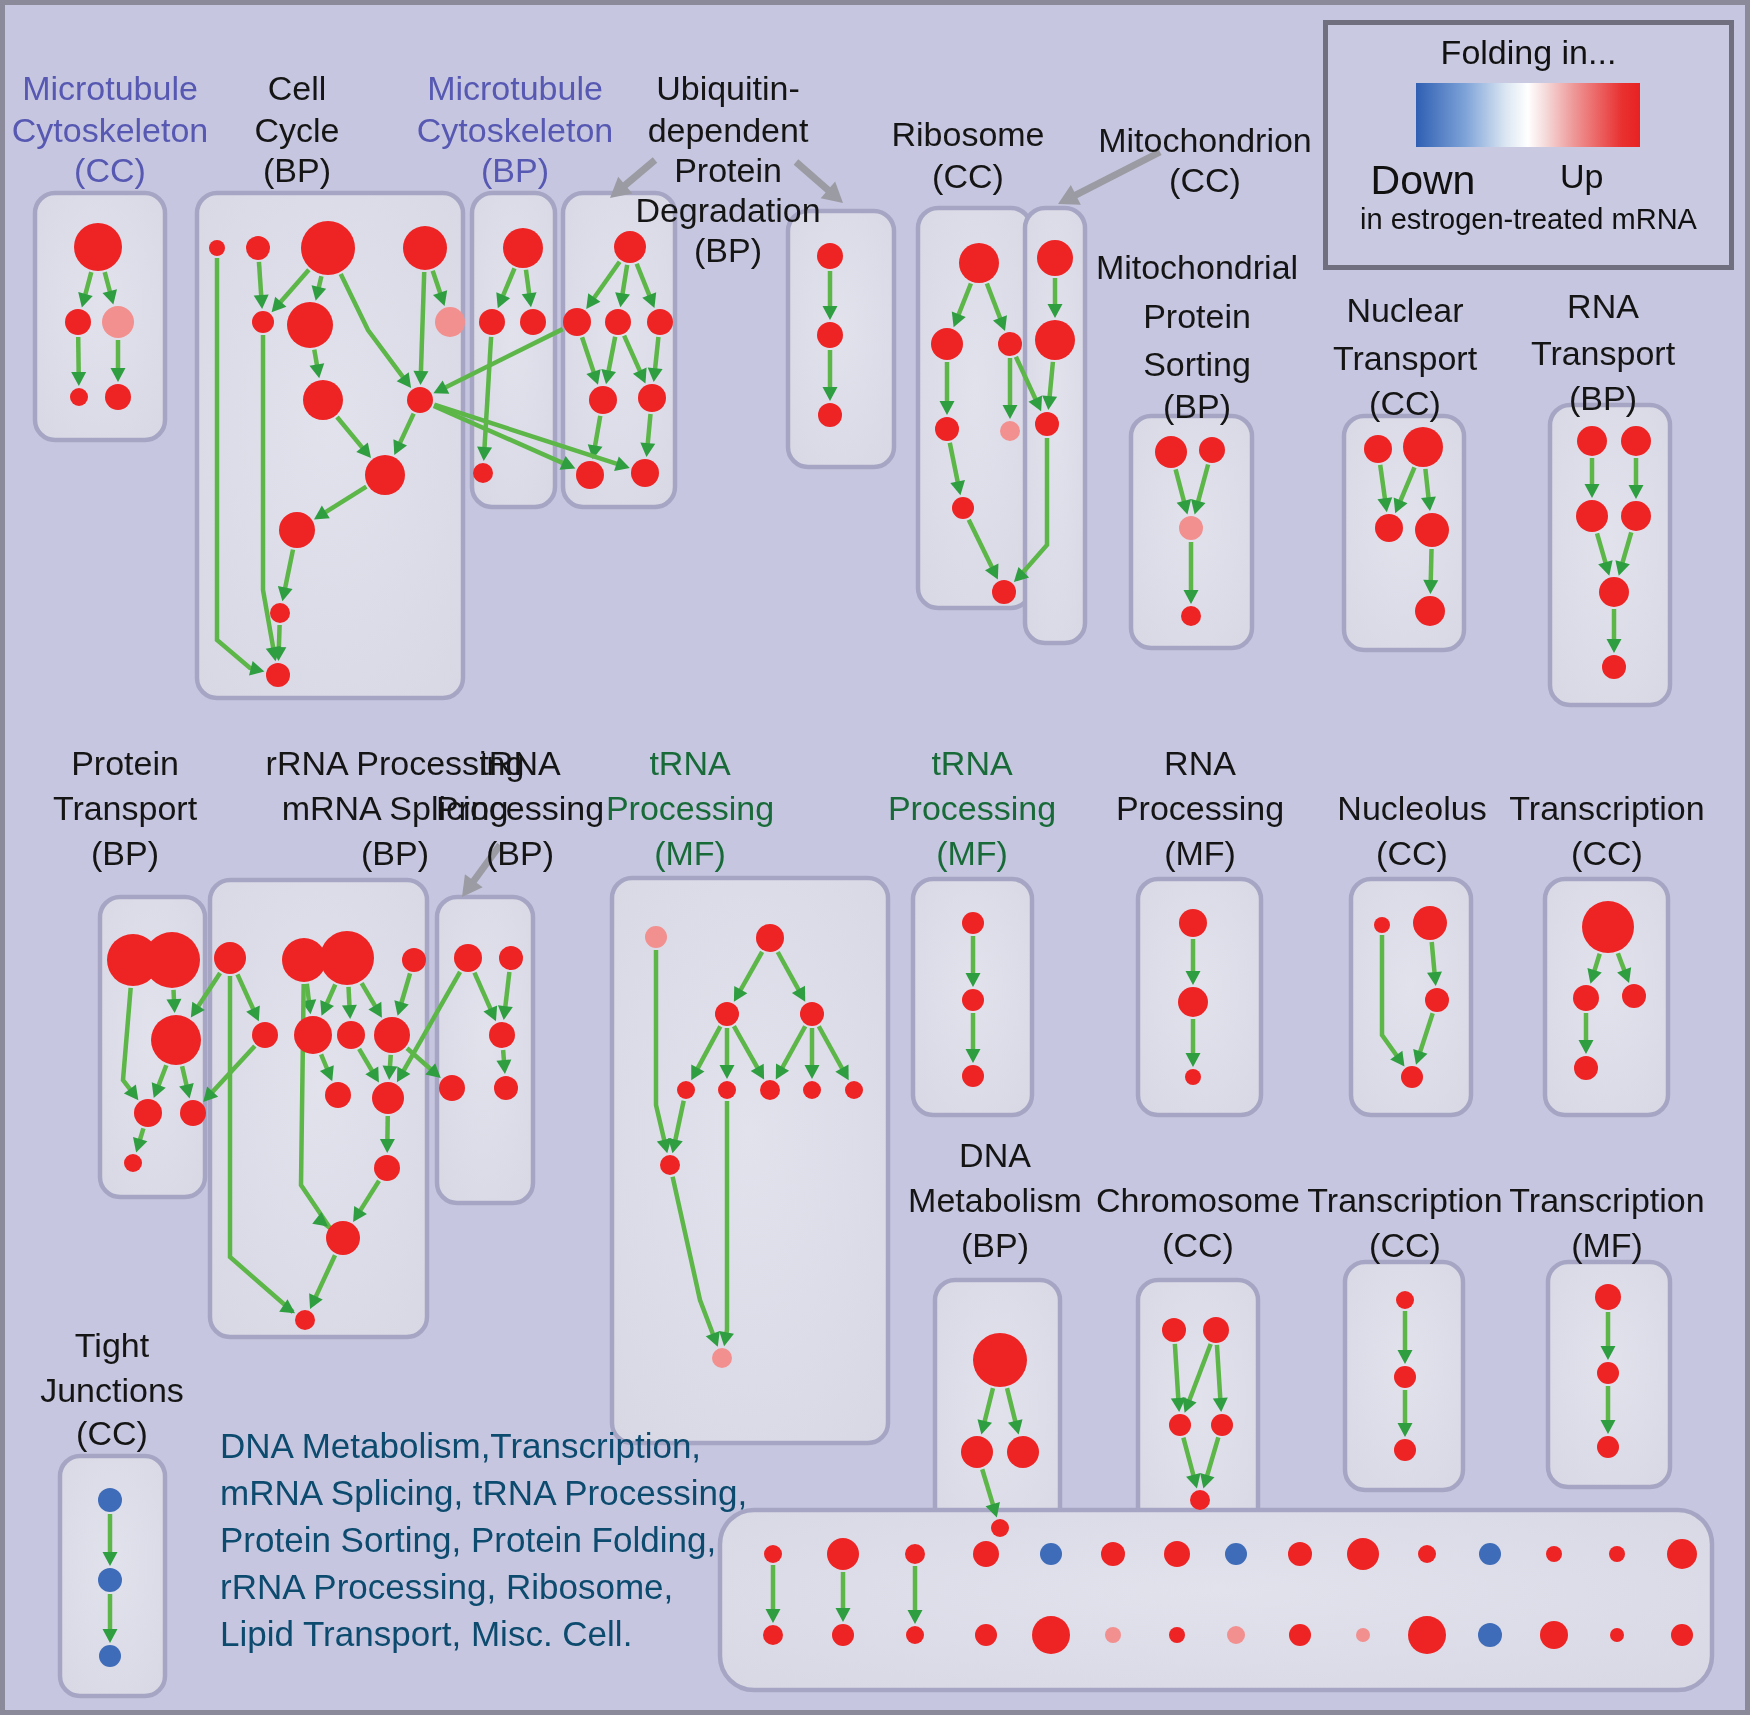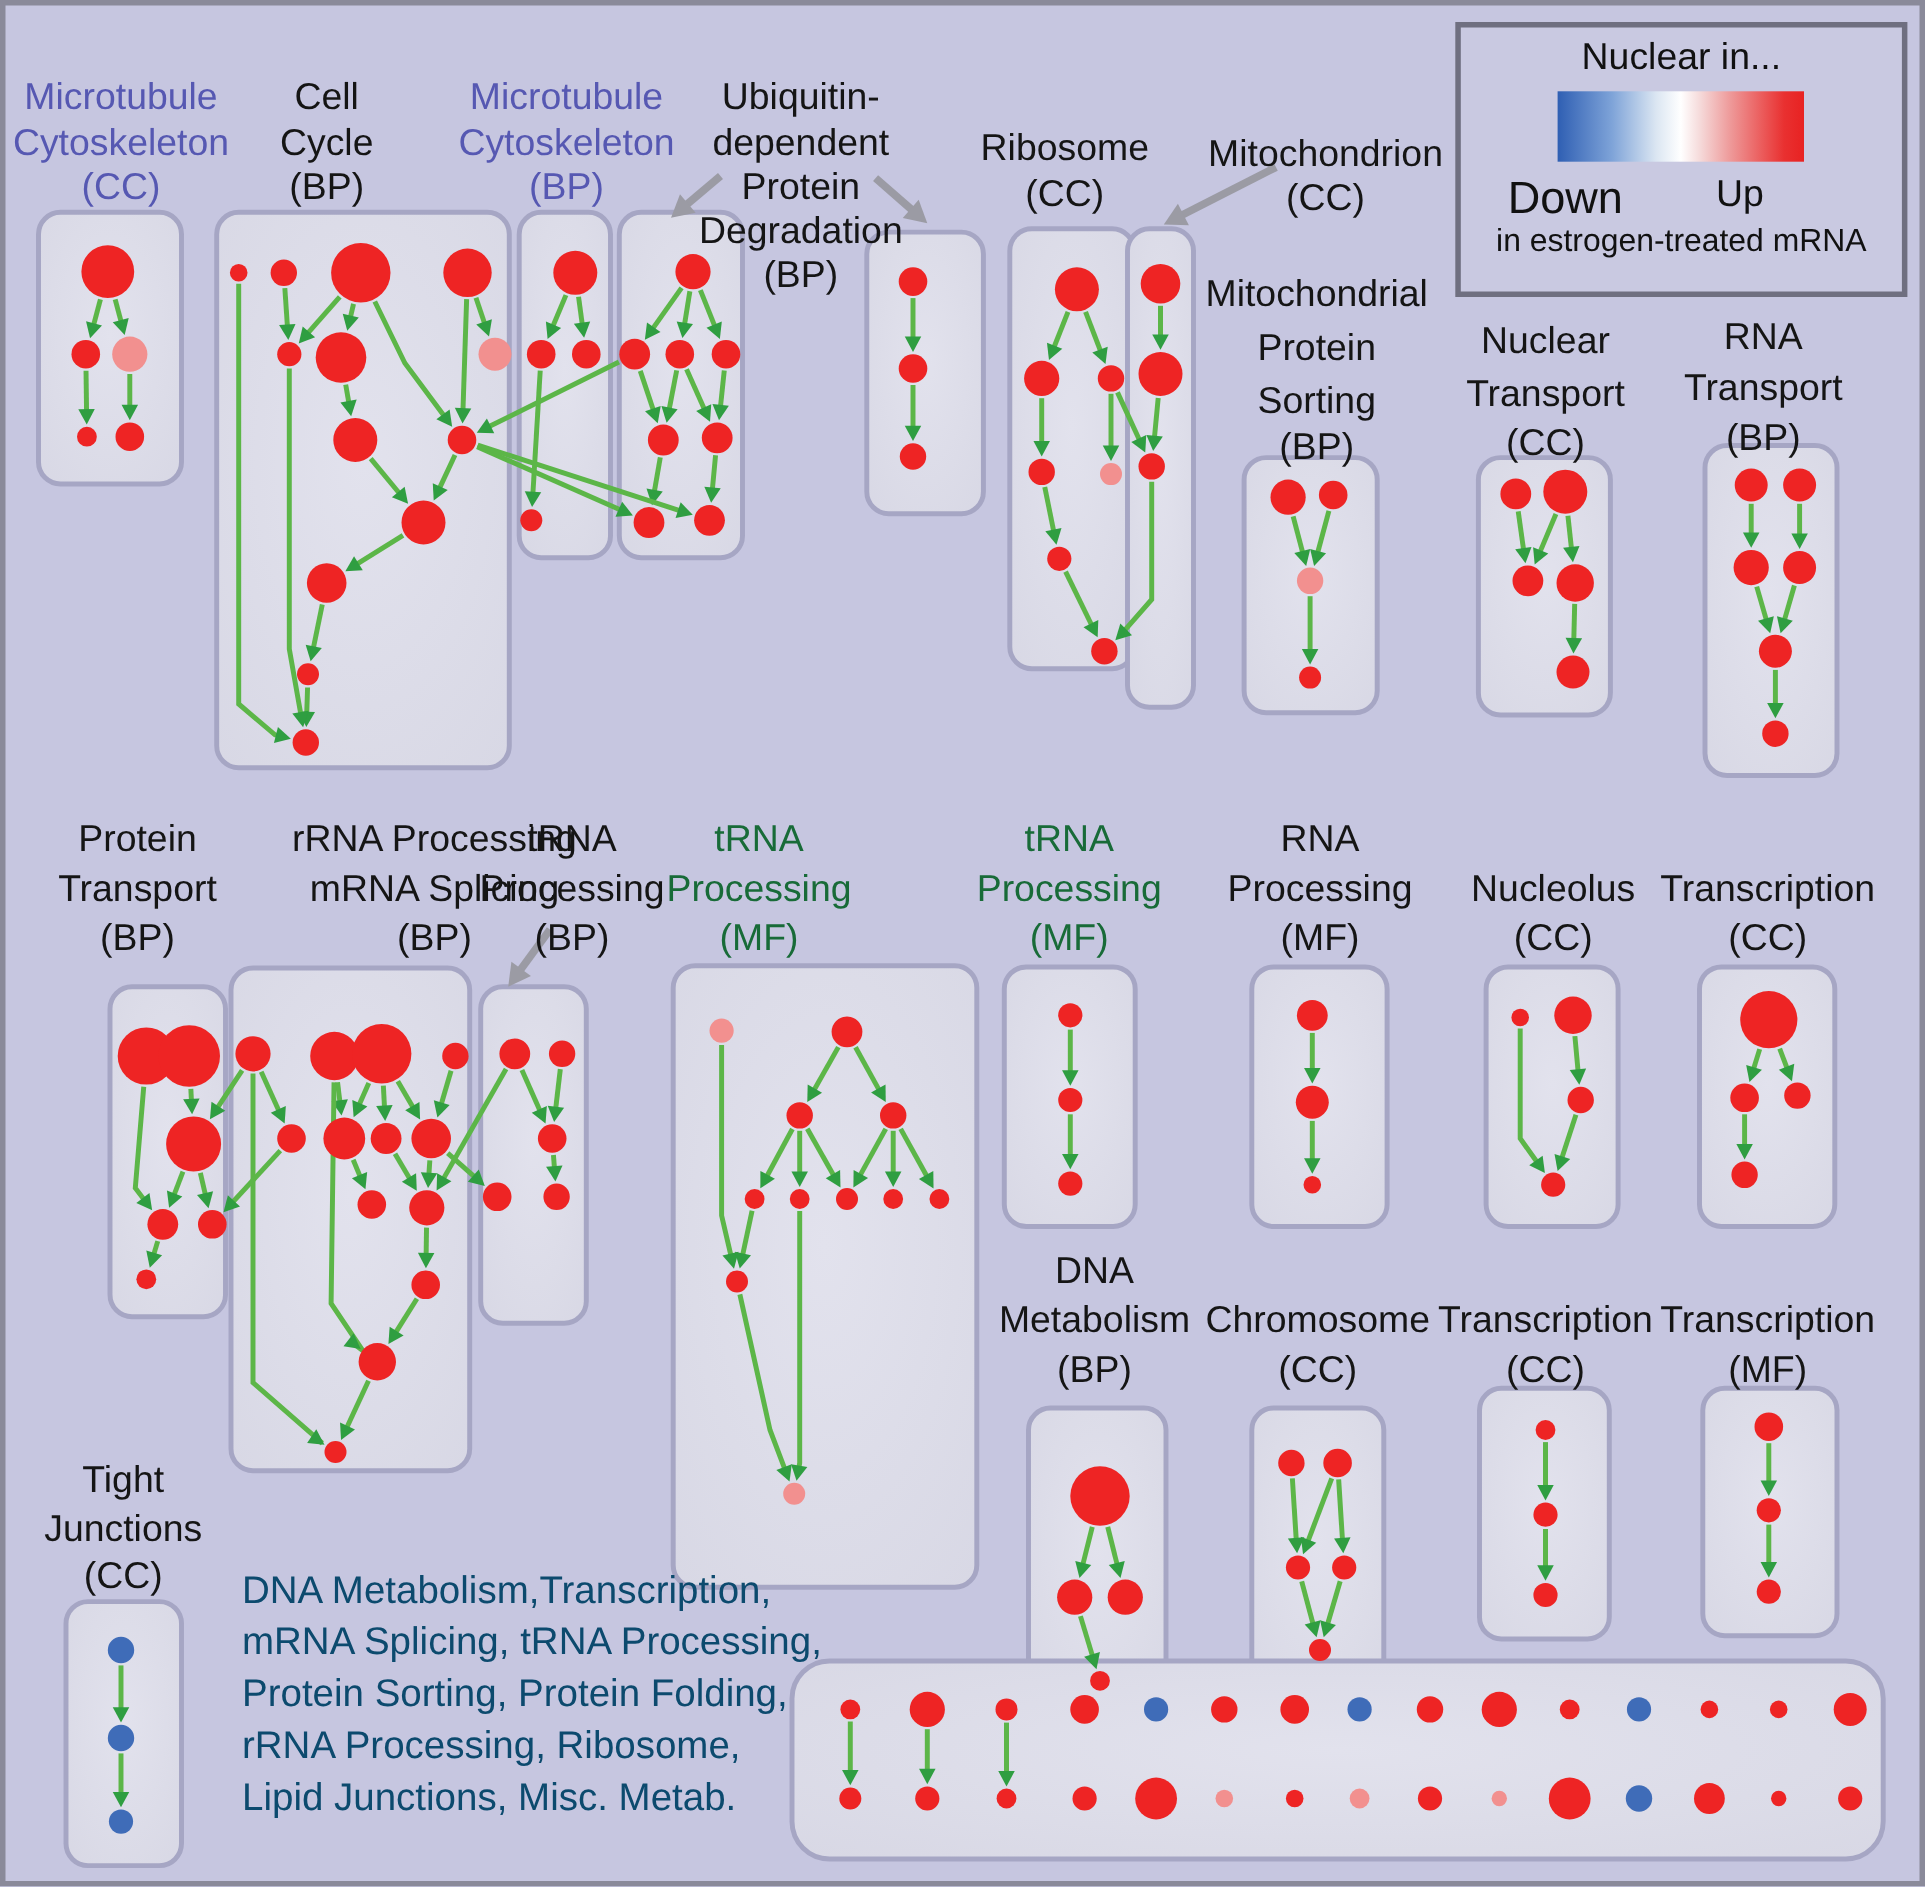--- a/index.html
+++ b/index.html
@@ -525,28 +525,28 @@
     <text x="1405" y="1200" text-anchor="middle" dominant-baseline="central" fill="#151515">Transcription</text>
     <text x="1405" y="1245" text-anchor="middle" dominant-baseline="central" fill="#151515">(CC)</text>
     <text x="1607" y="1200" text-anchor="middle" dominant-baseline="central" fill="#151515">Transcription</text>
     <text x="1607" y="1245" text-anchor="middle" dominant-baseline="central" fill="#151515">(MF)</text>
     <text x="112" y="1345" text-anchor="middle" dominant-baseline="central" fill="#151515">Tight</text>
     <text x="112" y="1390" text-anchor="middle" dominant-baseline="central" fill="#151515">Junctions</text>
     <text x="112" y="1433" text-anchor="middle" dominant-baseline="central" fill="#151515">(CC)</text>
   </svg>
 
 <div class="legend">
-  <div class="lg-title">Nuclear in...</div>
+  <div class="lg-title">Folding in...</div>
   <div class="lg-bar"></div>
   <div class="lg-down">Down</div>
   <div class="lg-up">Up</div>
   <div class="lg-sub1">in estrogen-treated mRNA</div>
 </div>
 
 <div class="misc">
   <div>DNA Metabolism,Transcription,</div>
   <div>mRNA Splicing, tRNA Processing,</div>
   <div>Protein Sorting, Protein Folding,</div>
   <div>rRNA Processing, Ribosome,</div>
-  <div>Lipid Junctions, Misc. Metab.</div>
+  <div>Lipid Transport, Misc. Cell.</div>
 </div>
 
 <div class="frame"></div>
 
 </body></html>

